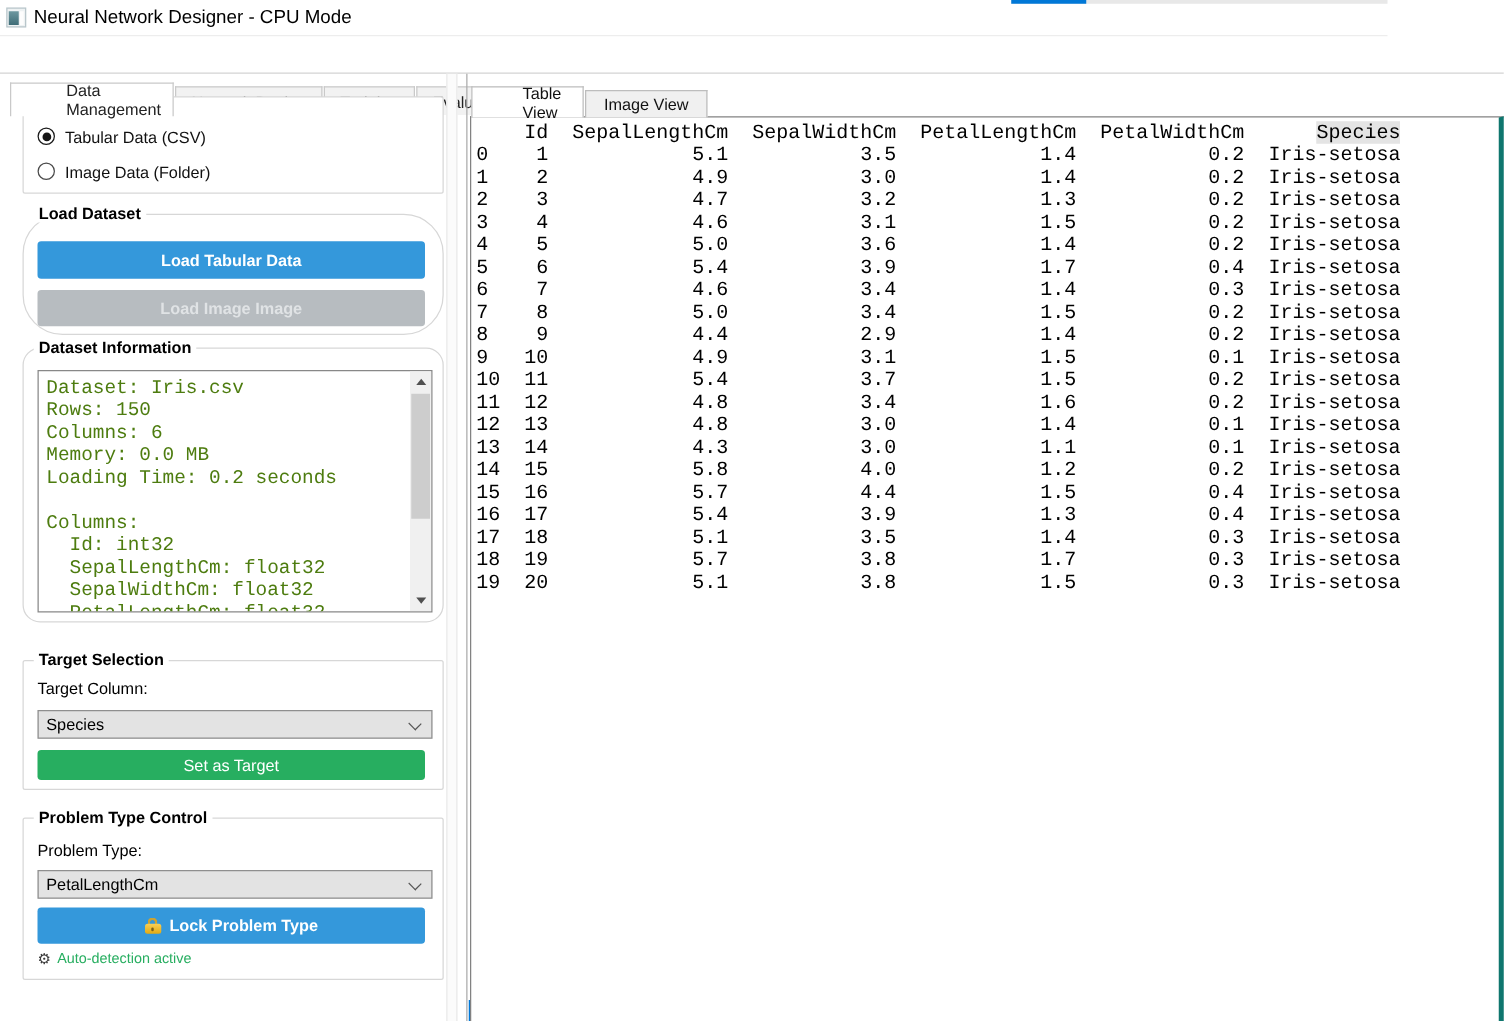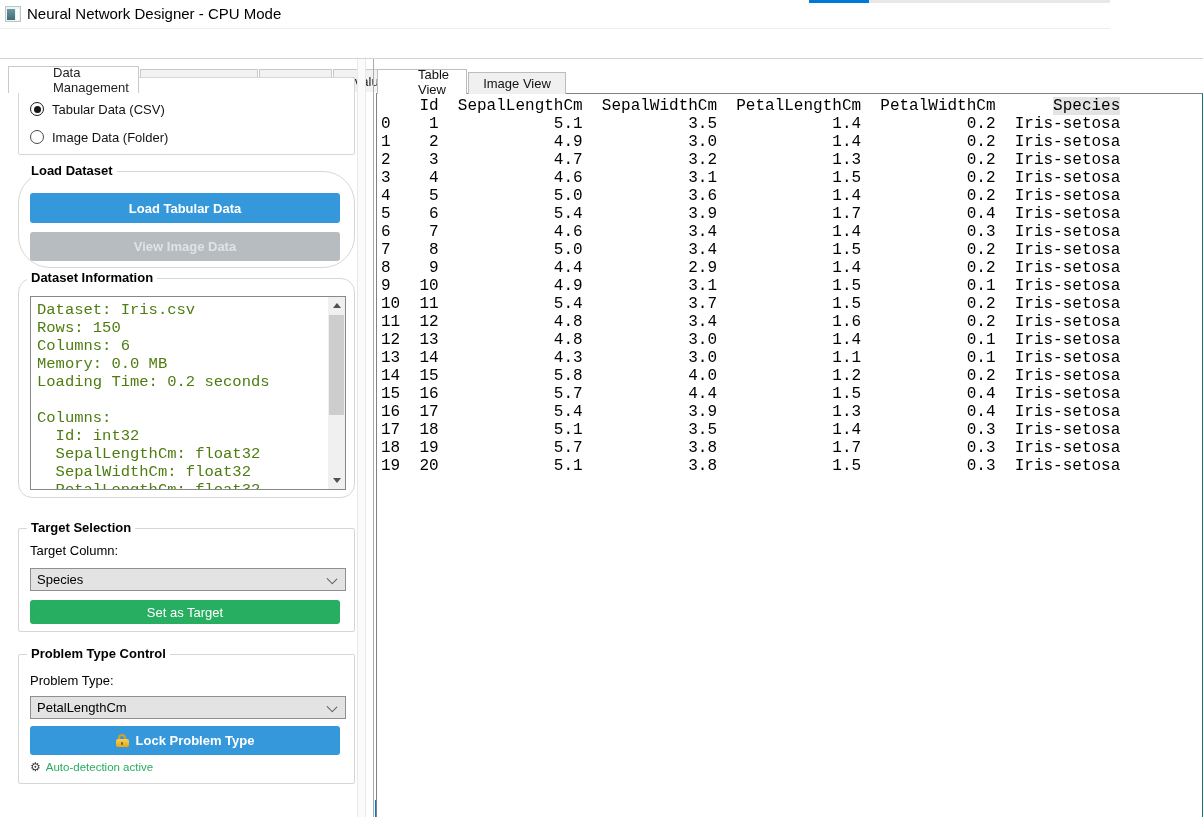--- a/index.html
+++ b/index.html
@@ -95,21 +95,21 @@
   #blue-sliver { position:absolute; left:375px; top:800px; width:2px; height:17px; background:#0078d7; }
 
   
   .inner-tab { position:absolute; background:#f0f0f0; border:1px solid #bdbdbd; border-bottom:none;
                display:flex; align-items:center; justify-content:center; font-size:13px; color:#111; z-index:2; }
   #itab-0 { left:377px; top:69px; width:90px; height:25px; background:#fff; z-index:4;padding-left:40px; }
   #itab-1 { left:468px; top:72px; width:98px; height:22px; }
 
   #table-frame { position:absolute; left:376px; top:93px; width:827px; height:724px;
                  background:#fff; border-top:1px solid #828282; border-left:1px solid #828282;
-                 border-right:1px solid #0f766e; overflow:hidden; z-index:1; }
+                 border-right:4px solid #0f766e; overflow:hidden; z-index:1; }
   #table-pre { position:absolute; left:4px; top:3px; white-space:pre;
                font-family:"Liberation Mono","DejaVu Sans Mono",monospace;
                font-size:16px; line-height:18px; color:#000; }
   #table-pre .hl { background:#e4e4e4; }
 </style>
 </head>
 <body>
 
 <div id="titlebar">
   <div id="app-icon">
@@ -139,21 +139,21 @@
   </div>
   <div class="radio-row" style="top:51px;">
     <span class="radio-circle"></span>
     <span>Image Data (Folder)</span>
   </div>
 </div>
 
 <div class="groupbox" id="grp-load-dataset">
   <div class="gtitle">Load Dataset</div>
   <button class="btn btn-blue" style="top:21px; height:30px;">Load Tabular Data</button>
-  <button class="btn btn-gray" style="top:60px; height:29px;">View Image Data</button>
+  <button class="btn btn-gray" style="top:60px; height:29px;">Load Image Image</button>
 </div>
 
 <div class="groupbox" id="grp-dataset-info">
   <div class="gtitle">Dataset Information</div>
   <div id="info-box">
     <div id="info-text">Dataset: Iris.csv
 Rows: 150
 Columns: 6
 Memory: 0.0 MB
 Loading Time: 0.2 seconds

